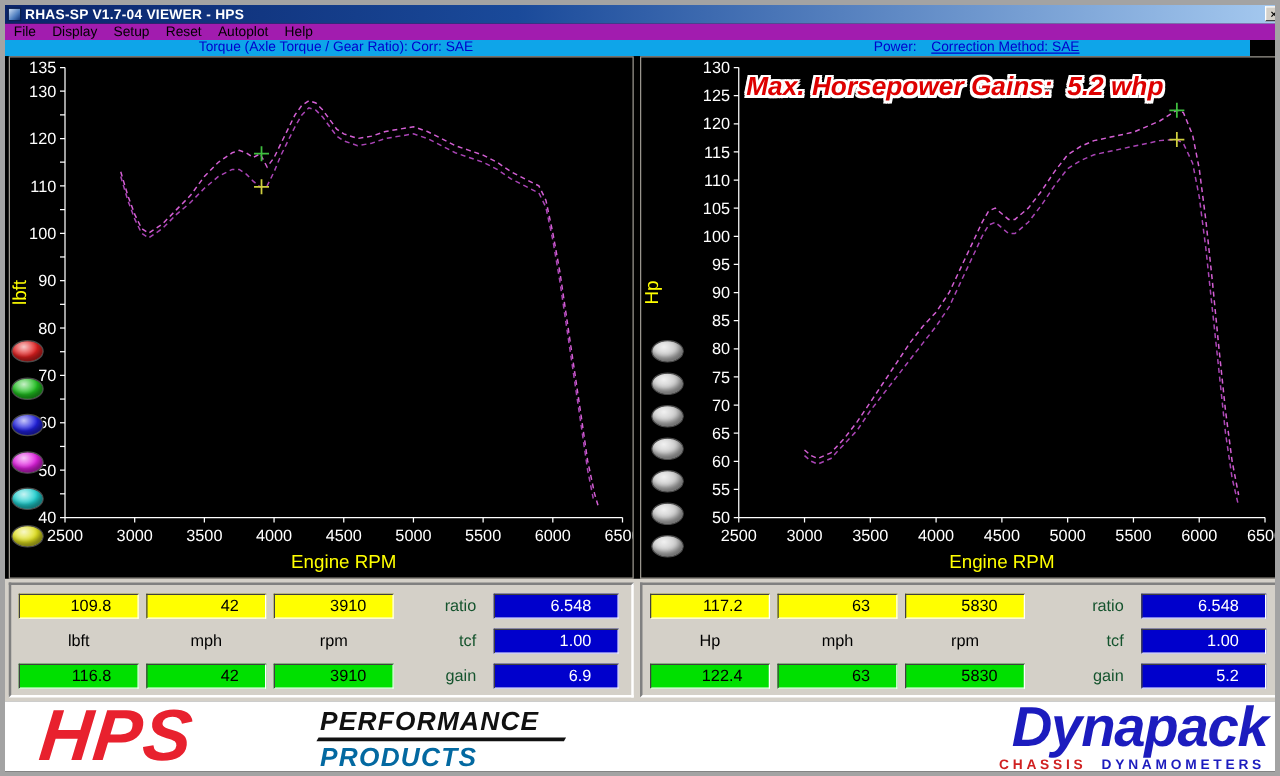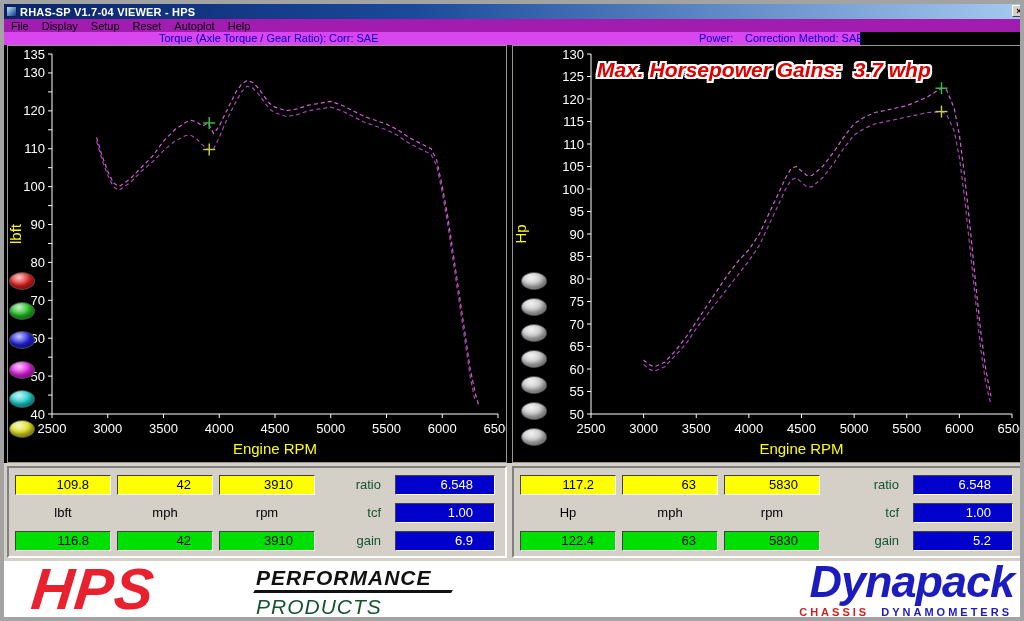--- a/index.html
+++ b/index.html
@@ -16,24 +16,24 @@
   .title-text { color:#fff; font-size:11px; font-weight:bold; letter-spacing:.2px; }
   .close-btn { position:absolute; right:2px; top:1px; width:14px; height:12px;
     background:#d4d0c8; border-top:1px solid #fff; border-left:1px solid #fff;
     border-right:1px solid #404040; border-bottom:1px solid #404040;
     font-size:9px; line-height:10px; text-align:center; color:#000; font-weight:bold; cursor:default; }
 
   
   .menubar { position:absolute; left:0; top:15px; width:1024px; height:13px; background:#a21caf;
     display:flex; align-items:center; gap:9px; padding-left:5px; font-size:11px; color:#000; }
   .menu-item { padding:0 2px; }
-  .toolbar { position:absolute; left:0; top:28px; width:856px; height:13px; background:#d946ef;
+  .toolbar { position:absolute; left:0; top:28px; width:996px; height:13px; background:#0ea5e9;
     font-size:11px; color:#0000cc; }
   .toolbar span { position:absolute; top:0; line-height:13px; white-space:pre; }
-  .tb-torque { left:155px; } .tb-corr { left:325px; } .tb-power { left:695px; } .tb-corrm { left:741px; }
+  .tb-torque { left:155px; } .tb-corr { left:325px; } .tb-power { left:695px; } .tb-corrm { left:741px;text-decoration:underline; }
 
   
   .main { position:absolute; left:0; top:41px; width:1024px; height:580px; background:#000; }
 
   .chart-panel { position:absolute; top:0; height:418px; background:#000;
     border:1px solid #9a968e; }
   .chart-panel.left  { left:3px;   width:500px; }
   .chart-panel.right { left:508px; width:513px; }
   svg { display:block; }
 
@@ -68,21 +68,21 @@
   .unit { position:absolute; width:96px; height:20px; text-align:center; font-size:13px;
     line-height:20px; color:#000; }
   .rowlabel { position:absolute; right:124px; font-size:13px; line-height:20px; color:#14532d; }
 
   
   .logo-strip { position:absolute; left:0; top:516px; width:1024px; height:64px; background:#fff; }
   .hps-mark { position:absolute; left:28px; top:-6px; font-size:58px; font-weight:bold; font-style:italic;
     color:#e8212e; letter-spacing:1px; transform:skew(-6deg); }
   .hps-line1 { position:absolute; left:252px; top:5px; font-size:21px; font-weight:bold; font-style:italic; color:#111; letter-spacing:1px; }
   .hps-rule { position:absolute; left:250px; top:29px; width:198px; height:3px; background:#111; transform:skew(-30deg); }
-  .hps-line2 { position:absolute; left:252px; top:34px; font-size:21px; font-weight:normal; font-style:italic; color:#14532d; letter-spacing:1px;text-align:center; }
+  .hps-line2 { position:absolute; left:252px; top:34px; font-size:21px; font-weight:bold; font-style:italic; color:#0369a1; letter-spacing:1px;text-align:center; }
   .dyna-mark { position:absolute; right:14px; top:-5px; font-size:45px; font-weight:bold; font-style:italic;
     color:#1c1cbe; letter-spacing:-1px; }
   .dyna-sub { position:absolute; right:16px; top:45px; font-size:11px; font-weight:bold; letter-spacing:3px; white-space:pre; }
   .dyna-sub .red { color:#d02020; } .dyna-sub .blue { color:#1c1cbe; }
 </style>
 </head>
 <body>
 
 <div class="window">
 
@@ -232,21 +232,21 @@
           <text x="499" y="387" fill="#fff" font-size="13" text-anchor="middle">6500</text>
           <text x="13" y="188" fill="#ffff00" font-size="15" text-anchor="middle" transform="rotate(-90 13 188)">Hp</text>
           <text x="288.5" y="408" fill="#ffff00" font-size="15" text-anchor="middle">Engine RPM</text>
           <polyline points="130.6,314.0 135.9,318.5 141.2,320.8 151.7,316.3 162.2,305.0 172.7,291.5 183.3,275.8 193.8,260.0 204.3,244.3 214.8,228.5 225.3,215.0 235.9,203.7 246.4,188.0 256.9,165.5 267.5,143.0 272.7,131.8 278.0,122.7 283.2,120.5 288.5,125.0 293.8,129.5 299.0,129.5 309.6,120.5 320.1,107.0 330.6,91.3 341.1,77.8 351.7,71.0 362.2,66.5 372.7,64.3 383.2,62.0 393.8,59.7 404.3,55.3 414.8,50.8 425.3,44.0 428.5,42.2 433.7,44.0 441.1,62.0 446.4,89.0 451.6,129.5 456.9,179.0 462.2,233.0 467.4,282.5 472.7,323.0 477.9,350.0" fill="none" stroke="#d35fd3" stroke-width="1.2" stroke-dasharray="4 3"></polyline>
           <polyline points="130.6,318.5 135.9,323.0 141.2,325.3 151.7,320.8 162.2,309.5 172.7,298.3 183.3,282.5 193.8,269.0 204.3,255.5 214.8,242.0 225.3,228.5 235.9,215.0 246.4,199.3 256.9,176.8 267.5,154.3 272.7,143.0 278.0,134.0 283.2,131.8 288.5,136.3 293.8,140.8 299.0,140.8 309.6,131.8 320.1,118.3 330.6,102.5 341.1,89.0 351.7,82.3 362.2,77.8 372.7,75.5 383.2,73.3 393.8,71.0 404.3,68.8 414.8,66.5 428.5,65.6 433.7,68.8 441.1,84.5 446.4,111.5 451.6,152.0 456.9,201.5 462.2,251.0 467.4,300.5 472.7,336.5 477.9,359.0" fill="none" stroke="#a944b5" stroke-width="1.2" stroke-dasharray="4 3"></polyline>
           <line x1="422.4825" y1="42.199999999999974" x2="434.4825" y2="42.199999999999974" stroke="#3fbf3f" stroke-width="1.4"></line>
           <line x1="428.4825" y1="36.199999999999974" x2="428.4825" y2="48.199999999999974" stroke="#3fbf3f" stroke-width="1.4"></line>
           <line x1="422.4825" y1="65.6" x2="434.4825" y2="65.6" stroke="#cfcf3f" stroke-width="1.4"></line>
           <line x1="428.4825" y1="59.599999999999994" x2="428.4825" y2="71.6" stroke="#cfcf3f" stroke-width="1.4"></line>
         </svg>
-      <div class="annotation annot-power">Max. Horsepower Gains:  3.7 whp</div>
+      <div class="annotation annot-power">Max. Horsepower Gains:  5.2 whp</div>
     </div>
 
     <div class="oval ovl" style="top: 227px; background: radial-gradient(at 38% 28%, rgba(255, 255, 255, 0.75), rgba(255, 255, 255, 0) 52%), rgb(224, 32, 32);"></div>
     <div class="oval ovl" style="top: 257px; background: radial-gradient(at 38% 28%, rgba(255, 255, 255, 0.75), rgba(255, 255, 255, 0) 52%), rgb(32, 192, 32);"></div>
     <div class="oval ovl" style="top: 286px; background: radial-gradient(at 38% 28%, rgba(255, 255, 255, 0.75), rgba(255, 255, 255, 0) 52%), rgb(32, 32, 224);"></div>
     <div class="oval ovl" style="top: 316px; background: radial-gradient(at 38% 28%, rgba(255, 255, 255, 0.75), rgba(255, 255, 255, 0) 52%), rgb(224, 32, 224);"></div>
     <div class="oval ovl" style="top: 345px; background: radial-gradient(at 38% 28%, rgba(255, 255, 255, 0.75), rgba(255, 255, 255, 0) 52%), rgb(32, 208, 208);"></div>
     <div class="oval ovl" style="top: 375px; background: radial-gradient(at 38% 28%, rgba(255, 255, 255, 0.75), rgba(255, 255, 255, 0) 52%), rgb(224, 224, 32);"></div>
 
     <div class="oval ovr" style="top: 227px; background: radial-gradient(at 38% 28%, rgba(255, 255, 255, 0.75), rgba(255, 255, 255, 0) 52%), rgb(200, 200, 200);"></div>

